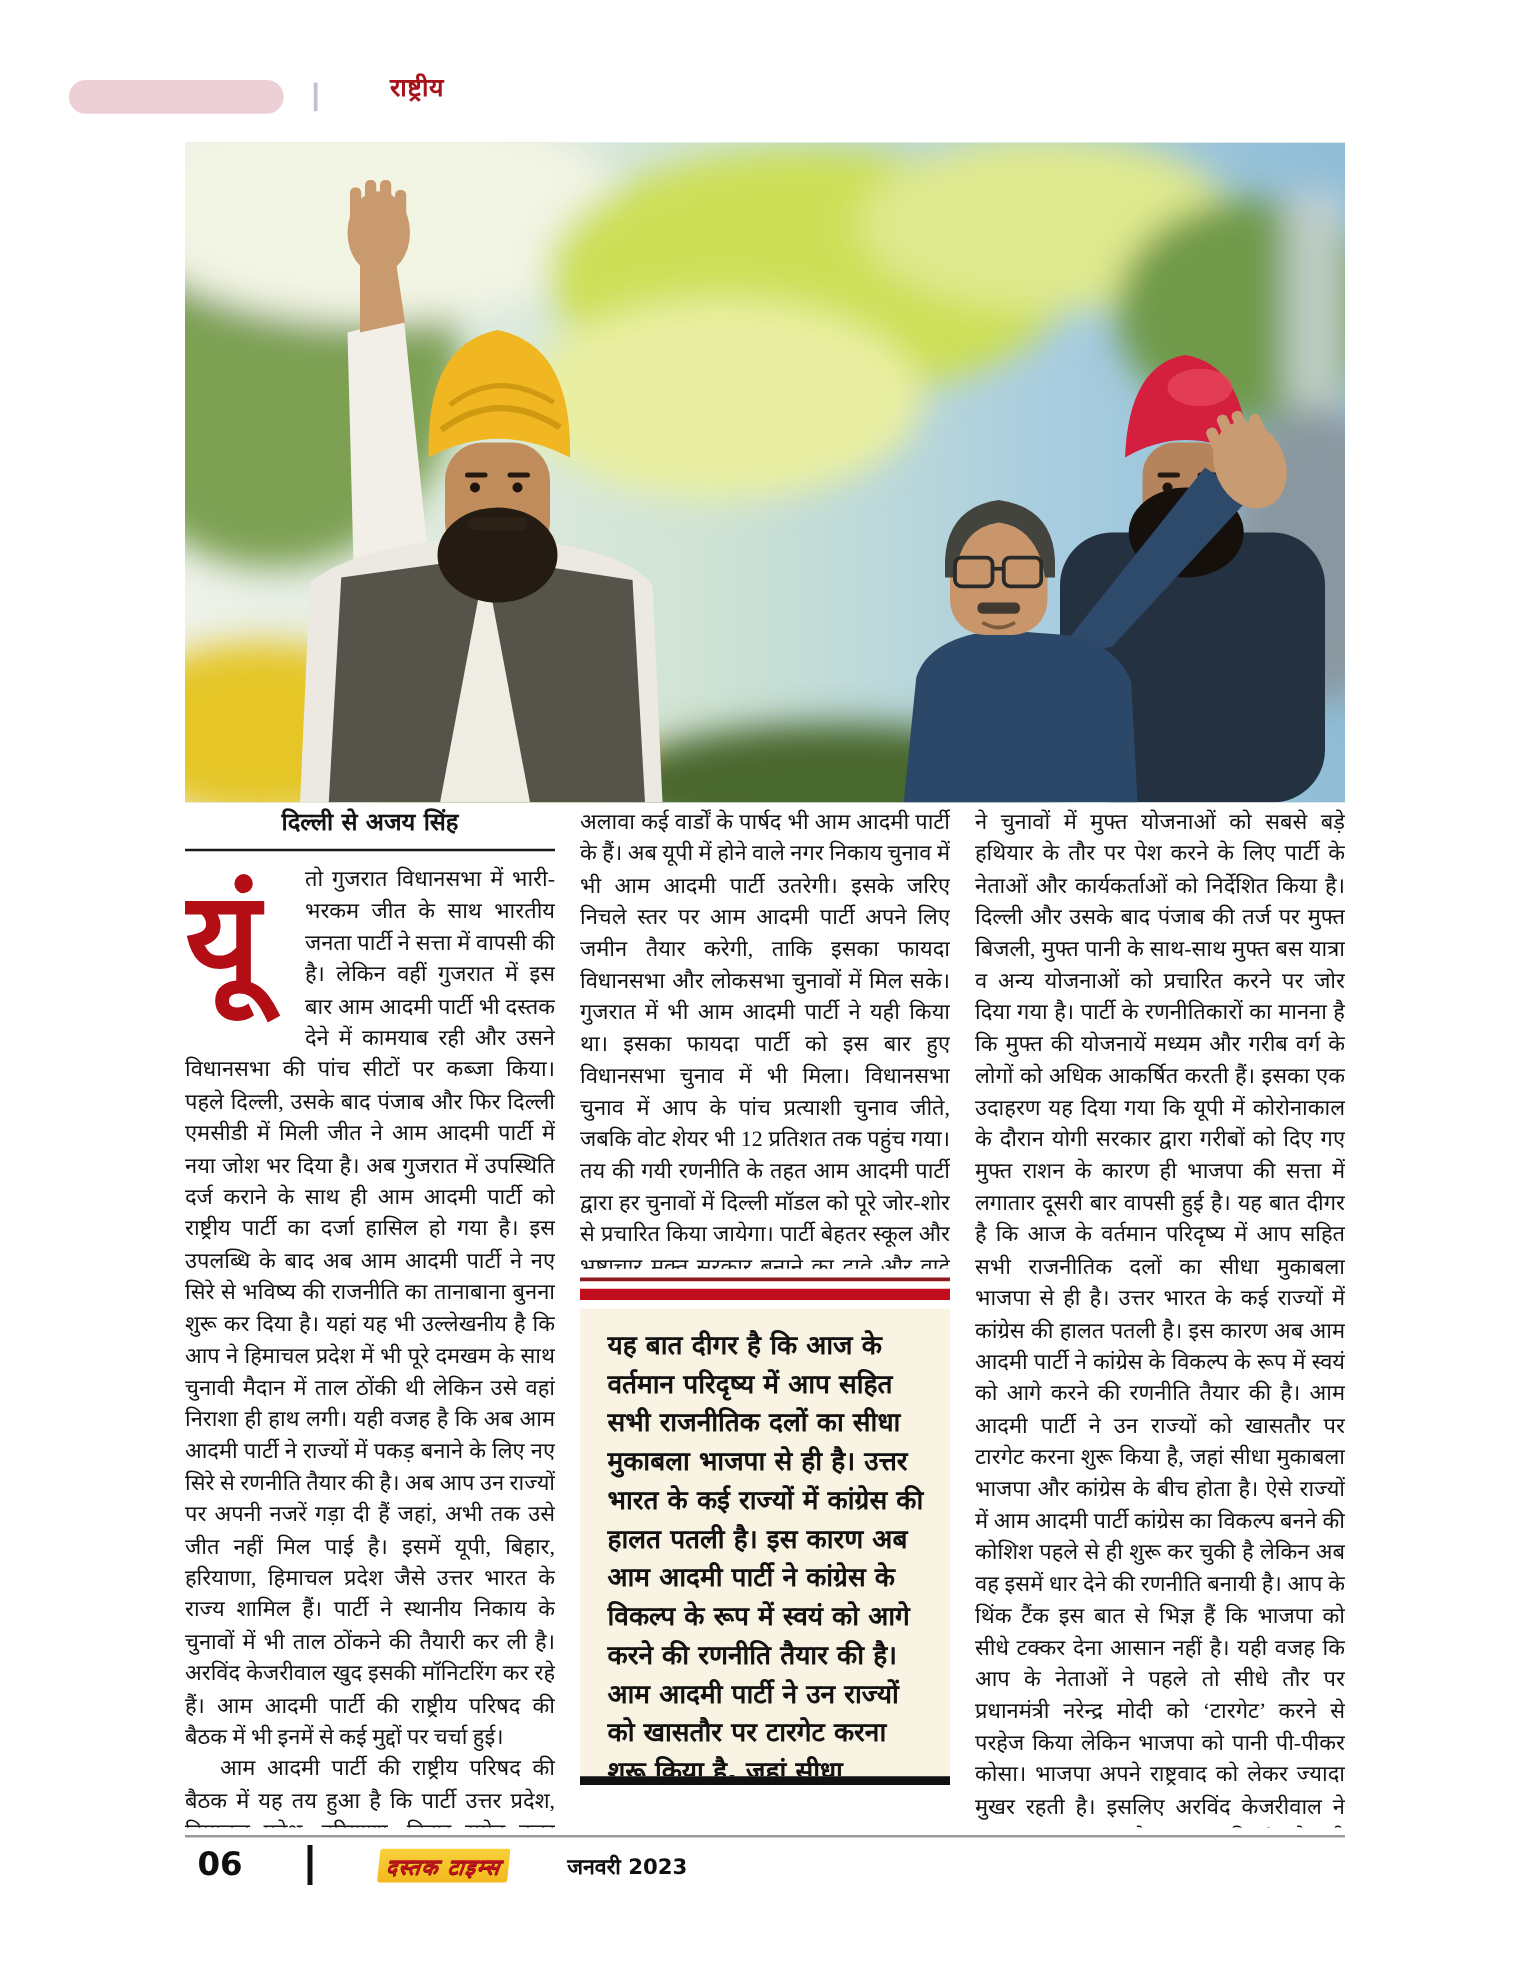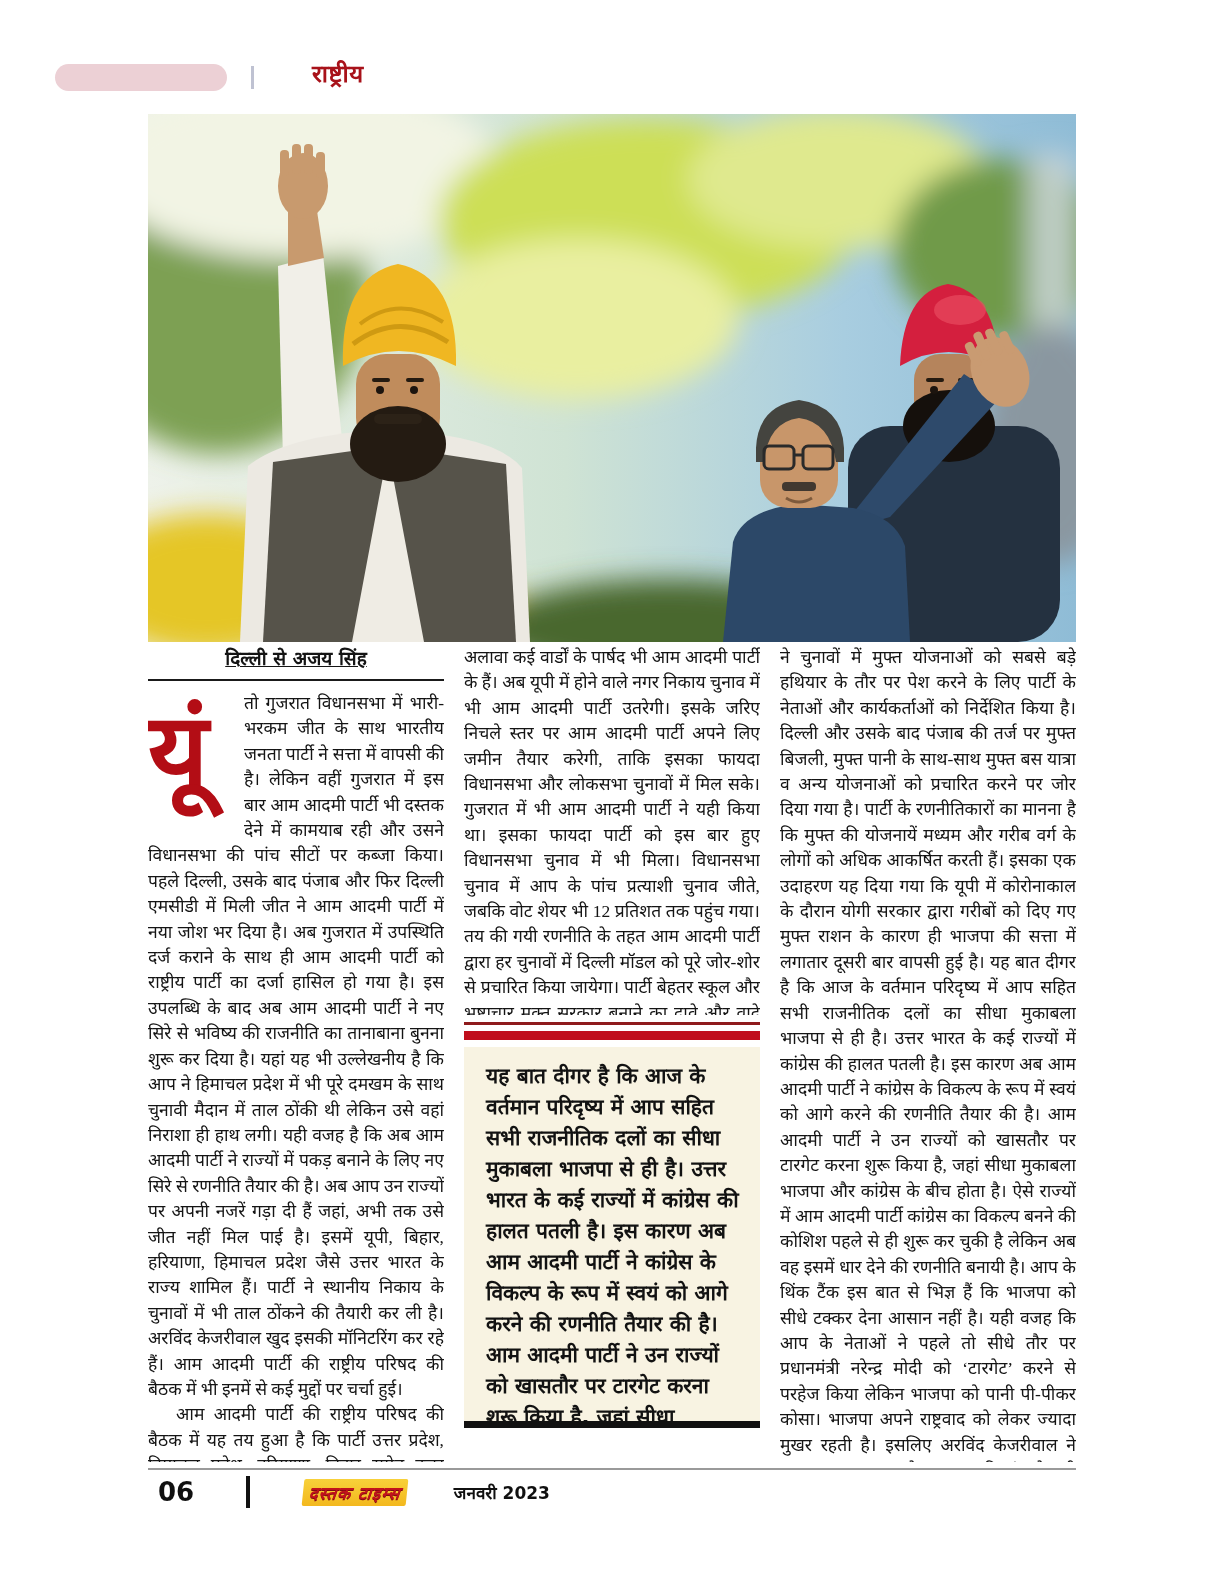--- a/index.html
+++ b/index.html
@@ -12,39 +12,39 @@
   .masthead-pill{
     position:absolute;left:55px;top:64px;width:172px;height:27px;
     background:#ecd0d5;border-radius:14px;
   }
   .head-divider{
     position:absolute;left:251px;top:66px;width:3px;height:23px;background:#bfc2d2;
   }
   .section-label{
     position:absolute;left:312px;top:56px;
     font-family:"DejaVu Sans","Liberation Sans",sans-serif;
-    font-size:24px;font-weight:bold;color:#a8121a;letter-spacing:.5px;
+    font-size:20px;font-weight:bold;color:#a8121a;letter-spacing:.5px;
   }
   
   .photo-wrap{
     position:absolute;left:148px;top:114px;width:928px;height:528px;overflow:hidden;
     background:#cfe0d8;
   }
   
   .col{
     position:absolute;top:645px;width:296px;height:817px;overflow:hidden;
     font-size:17.5px;line-height:25.4px;text-align:justify;
   }
   .col-1{left:148px;}
   .col-2{left:464px;}
   .col-3{left:780px;}
   .byline{
     font-family:"DejaVu Sans","Liberation Sans",sans-serif;
     font-weight:bold;font-size:19px;text-align:center;line-height:26px;
-    padding-bottom:8px;border-bottom:2px solid #1a1a1a;margin-bottom:10px;text-decoration:underline;
+    padding-bottom:8px;border-bottom:2px solid #1a1a1a;margin-bottom:10px;
   }
   .dropcap{
     float:left;width:84px;height:122px;margin:8px 12px 0 0;
     font-family:"DejaVu Sans","Liberation Sans",sans-serif;
     font-size:104px;line-height:104px;font-weight:bold;color:#b30d15;
   }
   .para2{text-indent:28px;margin-top:0;}
   p{margin:0;}
   
   .pullquote-assembly{position:absolute;left:464px;top:1022px;width:296px;}

